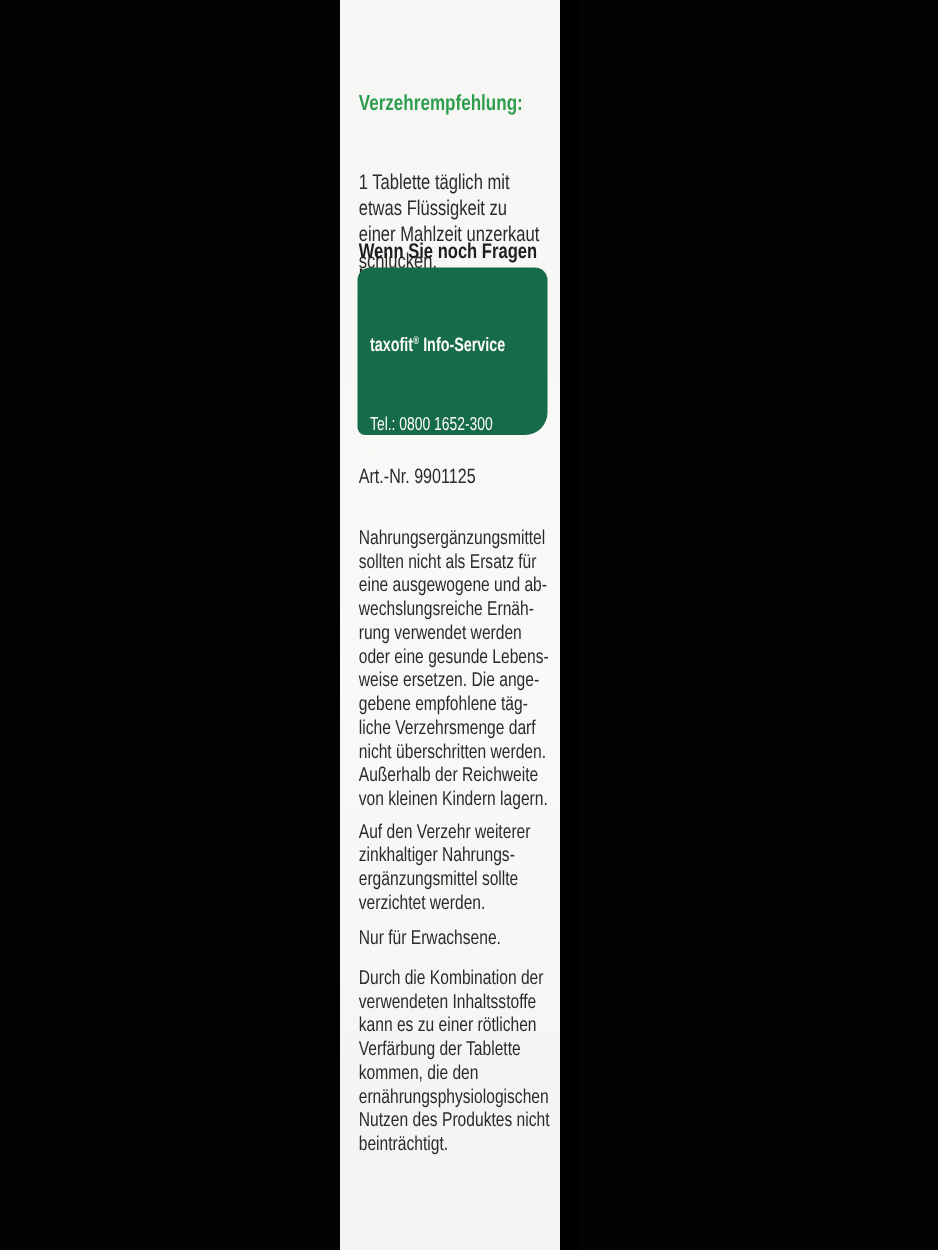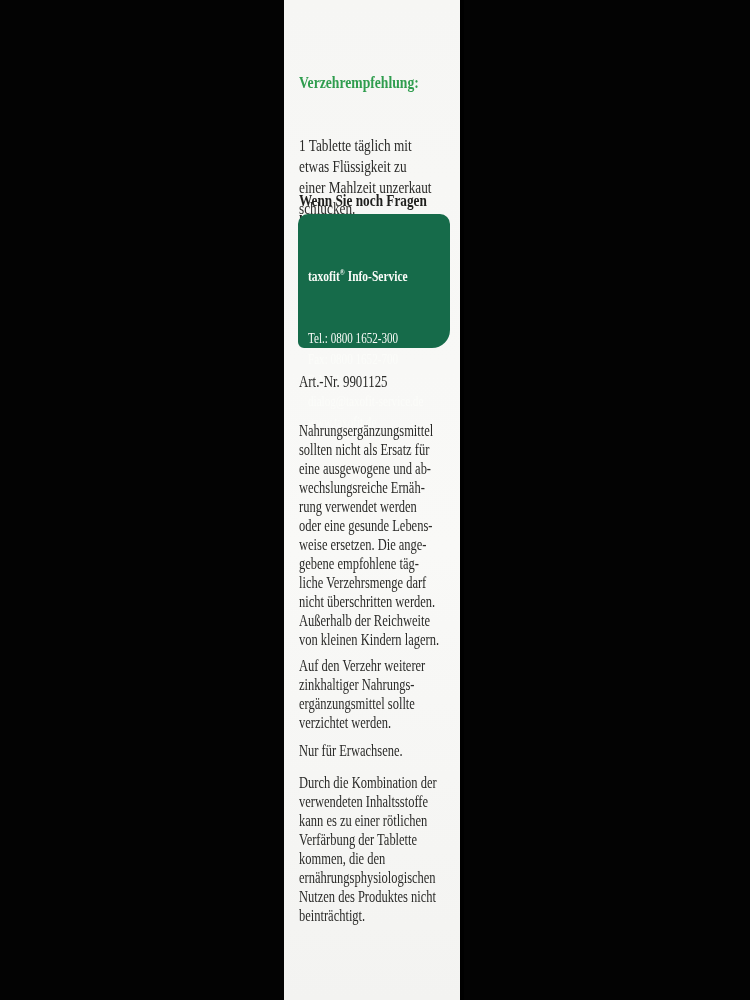--- a/index.html
+++ b/index.html
@@ -9,24 +9,23 @@
     font-family: "Liberation Sans", sans-serif;
     overflow: hidden;
   }
   .stage { position: relative; width: 750px; height: 1000px; background: #000; overflow: hidden; }
 
   .bar { position: absolute; top: 0; height: 1000px; background: #030303; }
   .bar.left  { left: 0; width: 288px; }
   .bar.right { left: 464px; width: 286px; }
 
   .strip {
-    position: absolute; left: 284px; top: 0;
+    position: absolute; left: 272px; top: 0;
     width: 176px; height: 1000px;
     background: linear-gradient(180deg, #f6f6f4 0%, #f9f9f7 55%, #f3f3f1 100%);
-    font-family: Liberation Serif, serif;
   }
 
   
   .blk {
     position: absolute; left: 15px;
     transform: scaleX(0.78); transform-origin: 0 0;
     white-space: pre; color: #2a2a28;
   }
   .dosage  { top: 30px;  font-size: 17px; line-height: 21px; }
   .dosage .head { color: #2f9d4e; font-weight: bold; font-size: 17.5px; margin: 0 0 0 0; }

